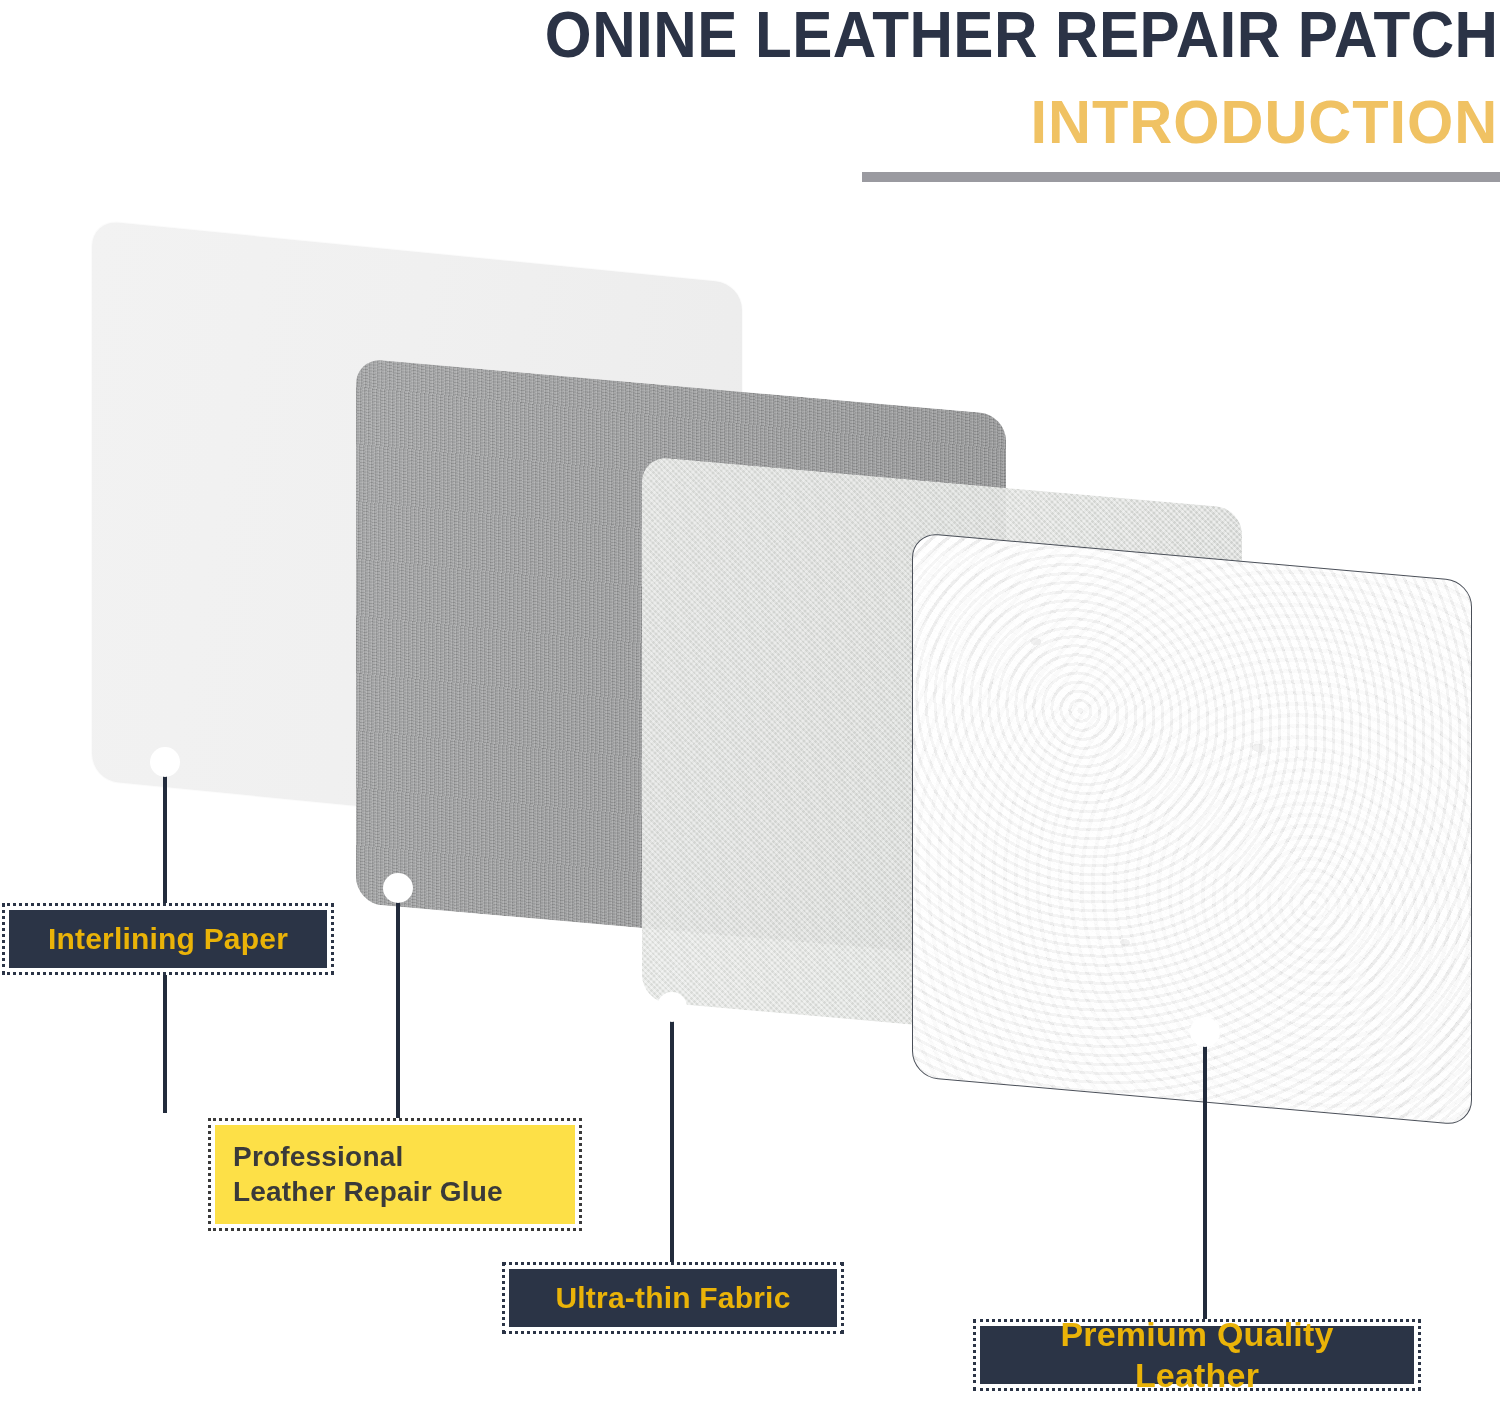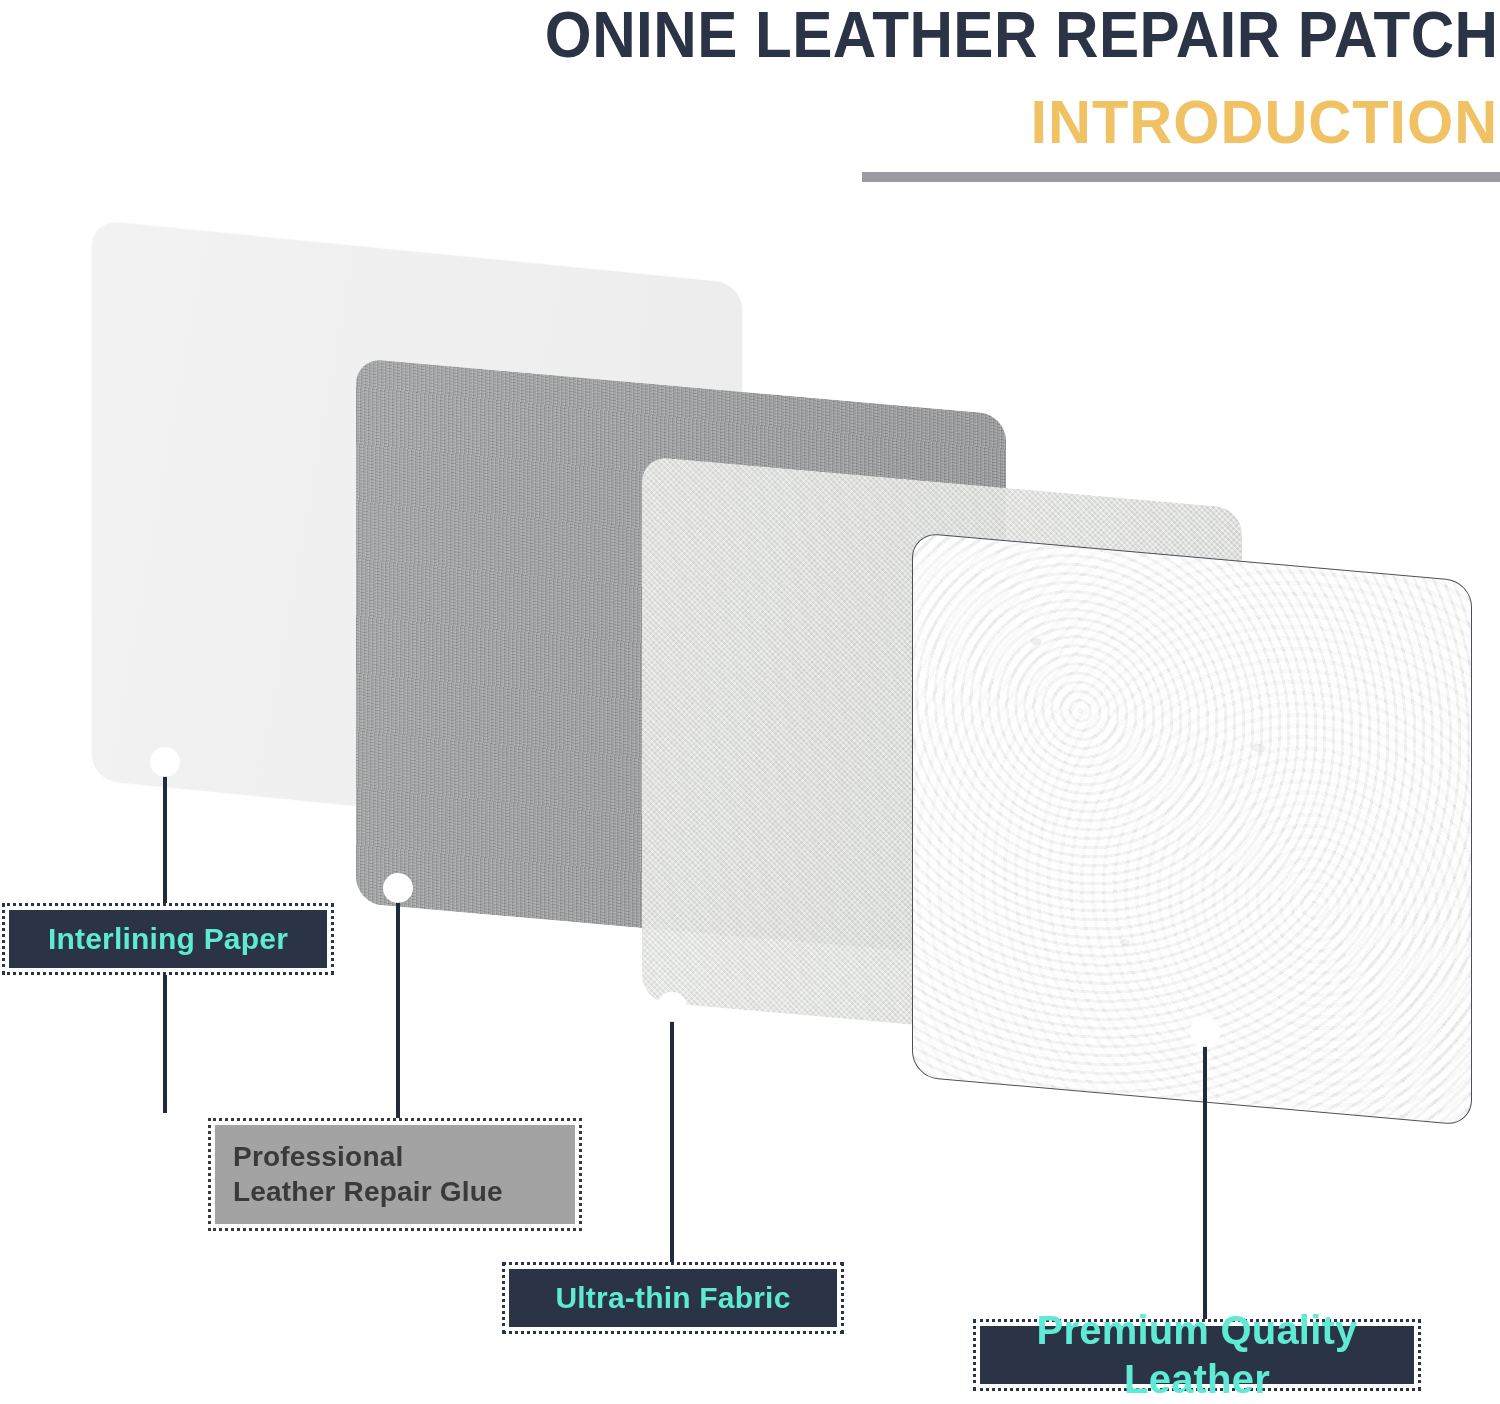--- a/index.html
+++ b/index.html
@@ -149,22 +149,22 @@
   }
   .callout .fill span {
     display: block;
     text-align: center;
     font-weight: 700;
     letter-spacing: 0.2px;
     line-height: 1.22;
     white-space: pre-line;
   }
   .callout.dark .fill { background: #2b3446; }
-  .callout.dark .fill span { color: #5eead4; }
-  .callout.gold .fill { background: #a3a3a3; justify-content: flex-start; }
+  .callout.dark .fill span { color: #eab308; }
+  .callout.gold .fill { background: #fde047; justify-content: flex-start; }
   .callout.gold .dash { border-color: #3a3a3a; }
   .callout.gold .fill span { color: #3a3a3a; text-align: left; }
 </style>
 </head>
 <body>
 
 <div id="root">
 
   <div class="header">
     <div class="title">ONINE LEATHER REPAIR PATCH</div>
@@ -213,17 +213,17 @@
   <div class="callout dark" style="left:502px; top:1262px; width:342px; height:72px;">
     <div class="dash"></div>
     <div class="fill">
       <span style="font-size:30px;">Ultra-thin Fabric</span>
     </div>
   </div>
 
   <div class="callout dark" style="left:973px; top:1319px; width:448px; height:72px;">
     <div class="dash"></div>
     <div class="fill">
-      <span style="font-size:40px;">Premium Quality Leather</span>
+      <span style="font-size:34px;">Premium Quality Leather</span>
     </div>
   </div>
 
 </div>
 
 </body></html>

